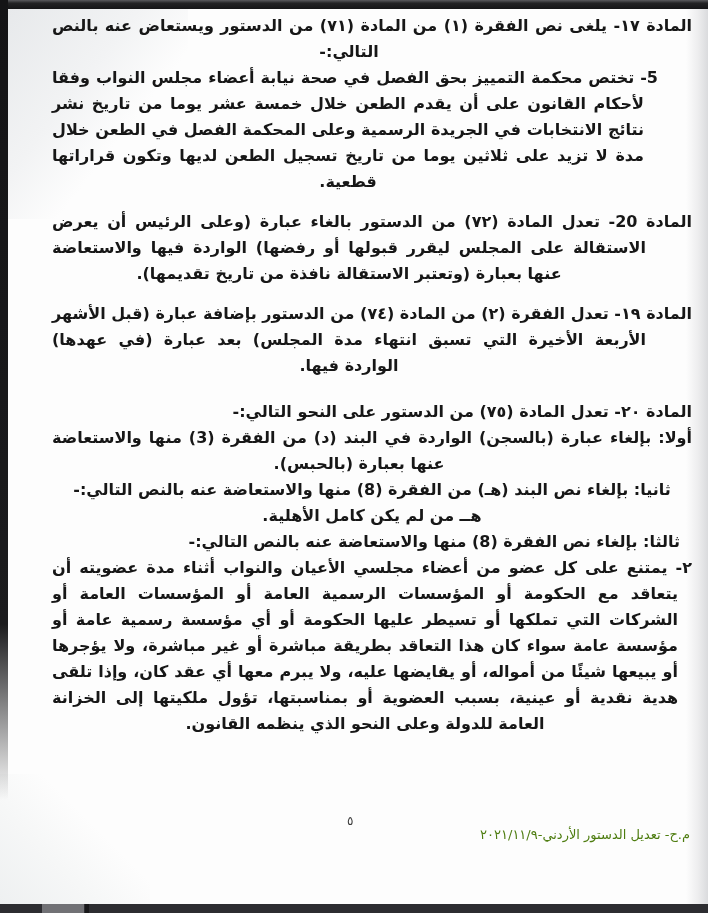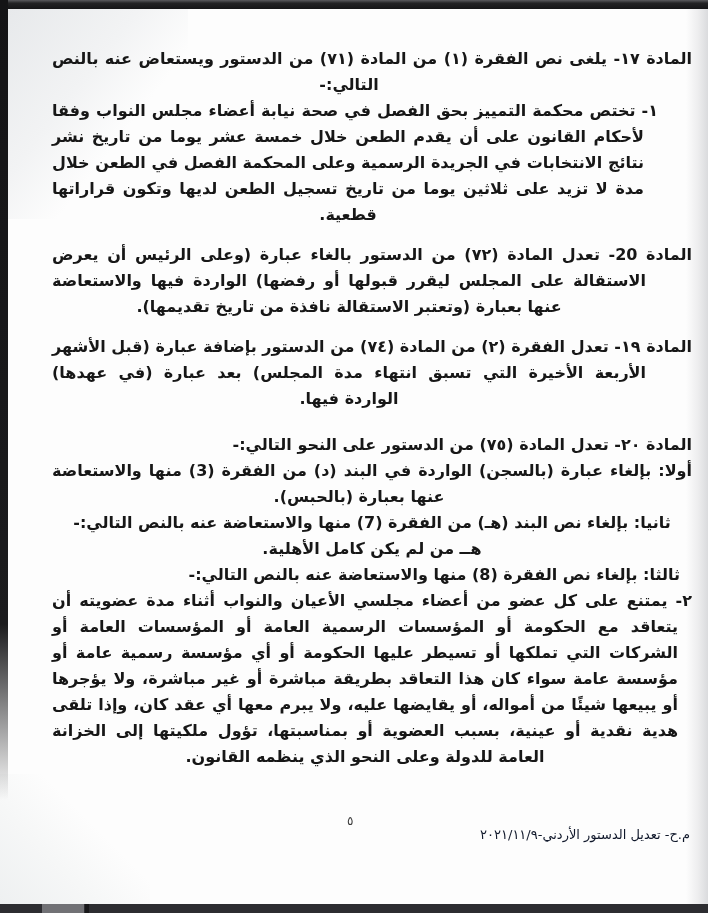--- a/index.html
+++ b/index.html
@@ -58,21 +58,20 @@
 
     
     .doc {
       position: absolute;
       top: 13px; right: 16px; left: 52px;
       direction: rtl;
       color: #171717;
       font-weight: 700;
       font-size: 16px;
       line-height: 26px;
-      margin-top: 33px;
     }
     .para {
       margin: 0;
       text-align: justify;
       text-align-last: center;
     }
     .hang46   { padding-right: 46px; text-indent: -46px; }
     .item1    { padding-right: 48px; text-indent: -14px; }
     .item2    { padding-right: 14px; text-indent: -14px; }
     .ordinal  { padding-right: 26px; text-indent: -26px; }
@@ -82,42 +81,42 @@
     .gap-sm { margin-top: 14px; }
     .gap-md { margin-top: 20px; }
 
     .page-number {
       position: absolute; top: 814px; left: 347px;
       font-size: 12px; font-weight: 400; color: #3a3a3a;
     }
     .footer-note {
       position: absolute; top: 827px; right: 18px;
       direction: rtl;
-      font-size: 13px; font-weight: 400; color: #0f172a;
+      font-size: 13px; font-weight: 400; color: #4d7c0f;
     }
   </style>
 </head>
 <body>
 
 <div class="screen">
 
   <div class="corner-fold"></div>
   <div class="right-shade"></div>
   <div class="bottom-corner"></div>
   <div class="top-bar"></div>
   <div class="left-strip"></div>
 
   <div class="doc" dir="rtl" lang="ar">
     <p class="para hang46">المادة ١٧- يلغى نص الفقرة (١) من المادة (٧١) من الدستور ويستعاض عنه بالنص التالي:-</p>
-    <p class="para item1">١- تختص محكمة التمييز بحق الفصل في صحة نيابة أعضاء مجلس النواب وفقا لأحكام القانون على أن يقدم الطعن خلال خمسة عشر يوما من تاريخ نشر نتائج الانتخابات في الجريدة الرسمية وعلى المحكمة الفصل في الطعن خلال مدة لا تزيد على ثلاثين يوما من تاريخ تسجيل الطعن لديها وتكون قراراتها قطعية.</p>
+    <p class="para item1">5- تختص محكمة التمييز بحق الفصل في صحة نيابة أعضاء مجلس النواب وفقا لأحكام القانون على أن يقدم الطعن خلال خمسة عشر يوما من تاريخ نشر نتائج الانتخابات في الجريدة الرسمية وعلى المحكمة الفصل في الطعن خلال مدة لا تزيد على ثلاثين يوما من تاريخ تسجيل الطعن لديها وتكون قراراتها قطعية.</p>
     <p class="para hang46 gap-sm">المادة 20- تعدل المادة (٧٢) من الدستور بالغاء عبارة (وعلى الرئيس أن يعرض الاستقالة على المجلس ليقرر قبولها أو رفضها) الواردة فيها والاستعاضة عنها بعبارة (وتعتبر الاستقالة نافذة من تاريخ تقديمها).</p>
     <p class="para hang46 gap-sm">المادة ١٩- تعدل الفقرة (٢) من المادة (٧٤) من الدستور بإضافة عبارة (قبل الأشهر الأربعة الأخيرة التي تسبق انتهاء مدة المجلس) بعد عبارة (في عهدها) الواردة فيها.</p>
     <p class="para right-line gap-md">المادة ٢٠- تعدل المادة (٧٥) من الدستور على النحو التالي:-</p>
     <p class="para ordinal">أولا: بإلغاء عبارة (بالسجن) الواردة في البند (د) من الفقرة (3) منها والاستعاضة عنها بعبارة (بالحبس).</p>
-    <p class="para ordinal">ثانيا: بإلغاء نص البند (هـ) من الفقرة (7) منها والاستعاضة عنه بالنص التالي:-</p>
+    <p class="para ordinal">ثانيا: بإلغاء نص البند (هـ) من الفقرة (8) منها والاستعاضة عنه بالنص التالي:-</p>
     <p class="para clause-center">هــ من لم يكن كامل الأهلية.</p>
     <p class="para ordinal-right">ثالثا: بإلغاء نص الفقرة (8) منها والاستعاضة عنه بالنص التالي:-</p>
     <p class="para item2">٢- يمتنع على كل عضو من أعضاء مجلسي الأعيان والنواب أثناء مدة عضويته أن يتعاقد مع الحكومة أو المؤسسات الرسمية العامة أو المؤسسات العامة أو الشركات التي تملكها أو تسيطر عليها الحكومة أو أي مؤسسة رسمية عامة أو مؤسسة عامة سواء كان هذا التعاقد بطريقة مباشرة أو غير مباشرة، ولا يؤجرها أو يبيعها شيئًا من أمواله، أو يقايضها عليه، ولا يبرم معها أي عقد كان، وإذا تلقى هدية نقدية أو عينية، بسبب العضوية أو بمناسبتها، تؤول ملكيتها إلى الخزانة العامة للدولة وعلى النحو الذي ينظمه القانون.</p>
   </div>
 
   <div class="page-number">٥</div>
 
   <div class="footer-note">م.ح- تعديل الدستور الأردني-٢٠٢١/١١/٩</div>
 
   <div class="bottom-bar">

